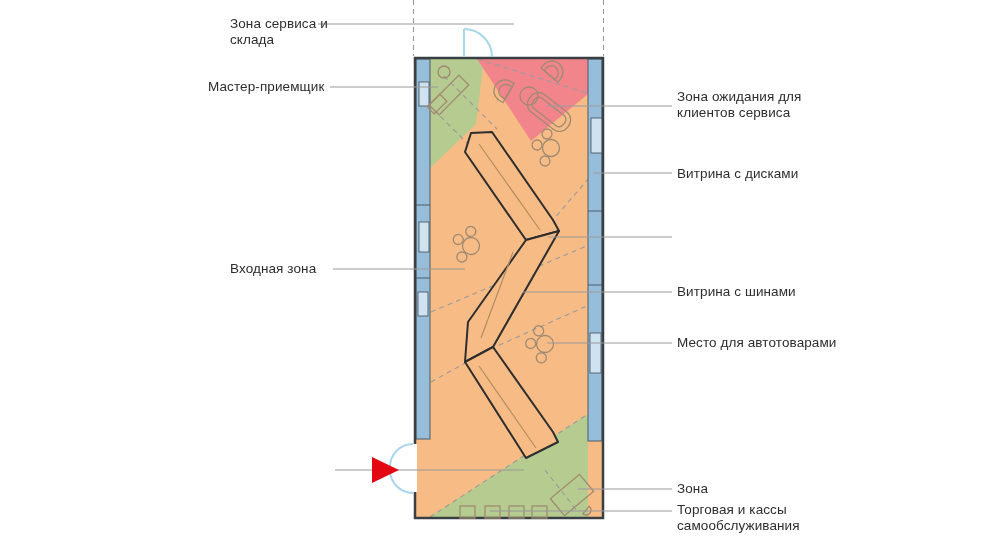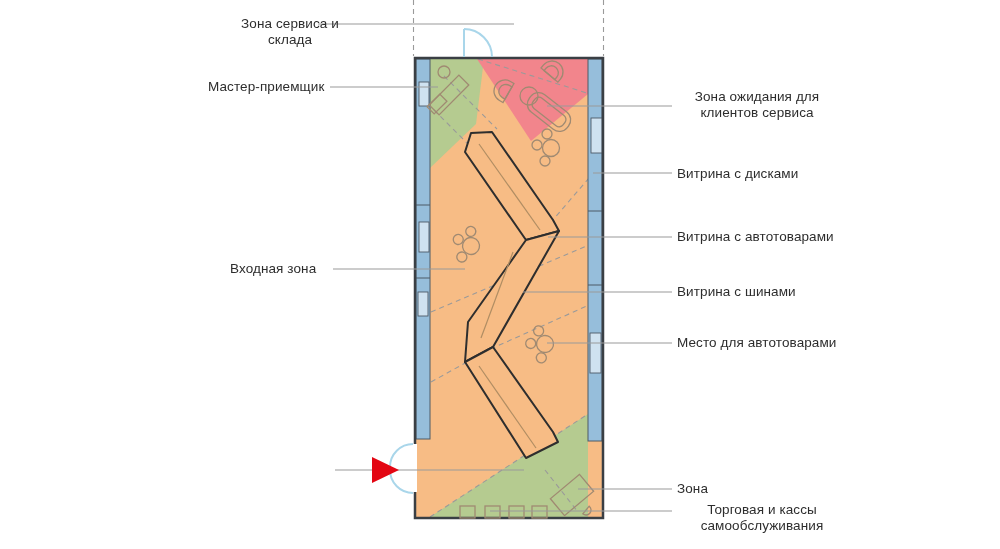--- a/index.html
+++ b/index.html
@@ -1,17 +1,17 @@
 <!DOCTYPE html>
 <html><head>
 <meta charset="utf-8">
 <style>
   html,body{margin:0;padding:0;background:#fff;}
   #stage{position:relative;width:1000px;height:549px;background:#fff;overflow:hidden;
-         font-family:"Liberation Sans","DejaVu Sans",sans-serif;text-align:center;}
+         font-family:"Liberation Sans","DejaVu Sans",sans-serif;}
   #plan-svg{position:absolute;left:0;top:0;}
   .lbl{position:absolute;font-size:13.5px;line-height:16px;color:#2d2d2d;
        white-space:pre-line;letter-spacing:0.1px;}
 </style>
 </head>
 <body>
 
 <div id="stage">
 
   <svg id="plan-svg" width="1000" height="549" viewBox="0 0 1000 549">
@@ -159,19 +159,18 @@
     <polygon points="372,457 399,470 372,483" fill="#e30613"></polygon>
   </svg>
 
   <div class="lbl" style="left:230px;top:16px;width:120px">Зона сервиса и
 склада</div>
   <div class="lbl" style="left:208px;top:79px">Мастер-приемщик</div>
   <div class="lbl" style="left:230px;top:261px">Входная зона</div>
   <div class="lbl" style="left:677px;top:89px;width:160px">Зона ожидания для
 клиентов сервиса</div>
   <div class="lbl" style="left:677px;top:166px">Витрина с дисками</div>
-  <div class="lbl" style="left:677px;top:229px">Витрина с автотоварами</div>
   <div class="lbl" style="left:677px;top:284px">Витрина с шинами</div>
   <div class="lbl" style="left:677px;top:335px">Место для автотоварами</div>
   <div class="lbl" style="left:677px;top:481px">Зона</div>
   <div class="lbl" style="left:677px;top:502px;width:170px">Торговая и кассы
 самообслуживания</div>
 </div>
 
 </body></html>

